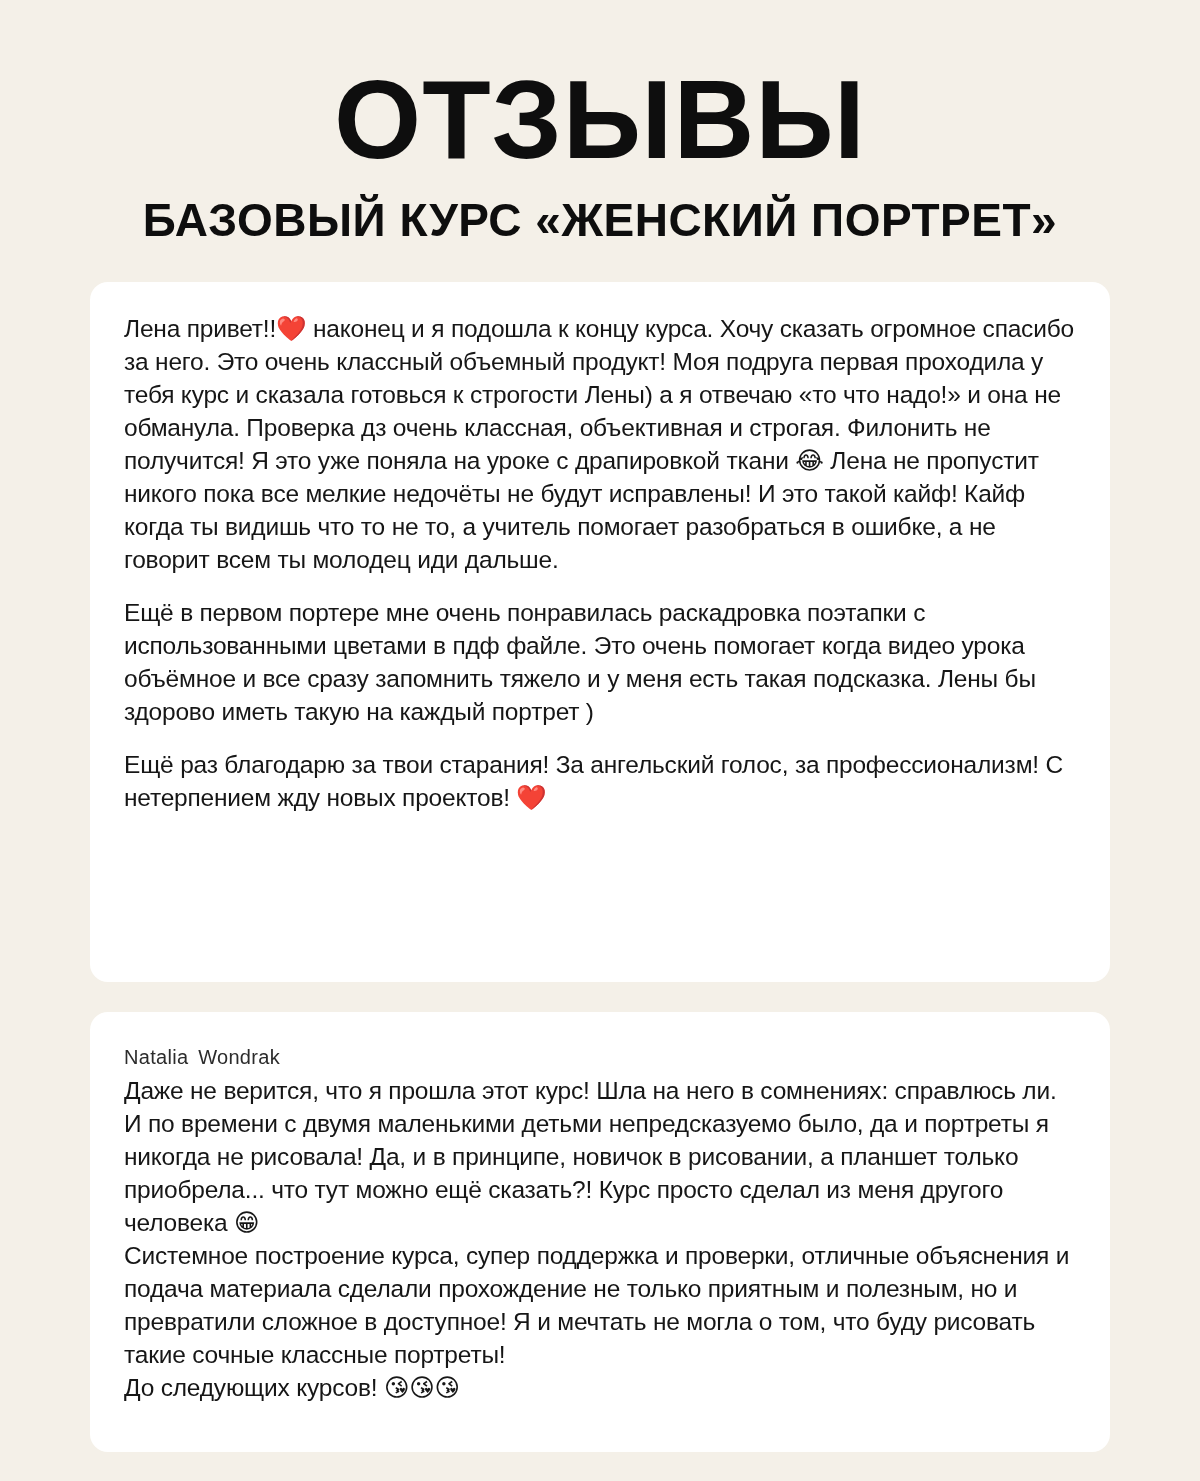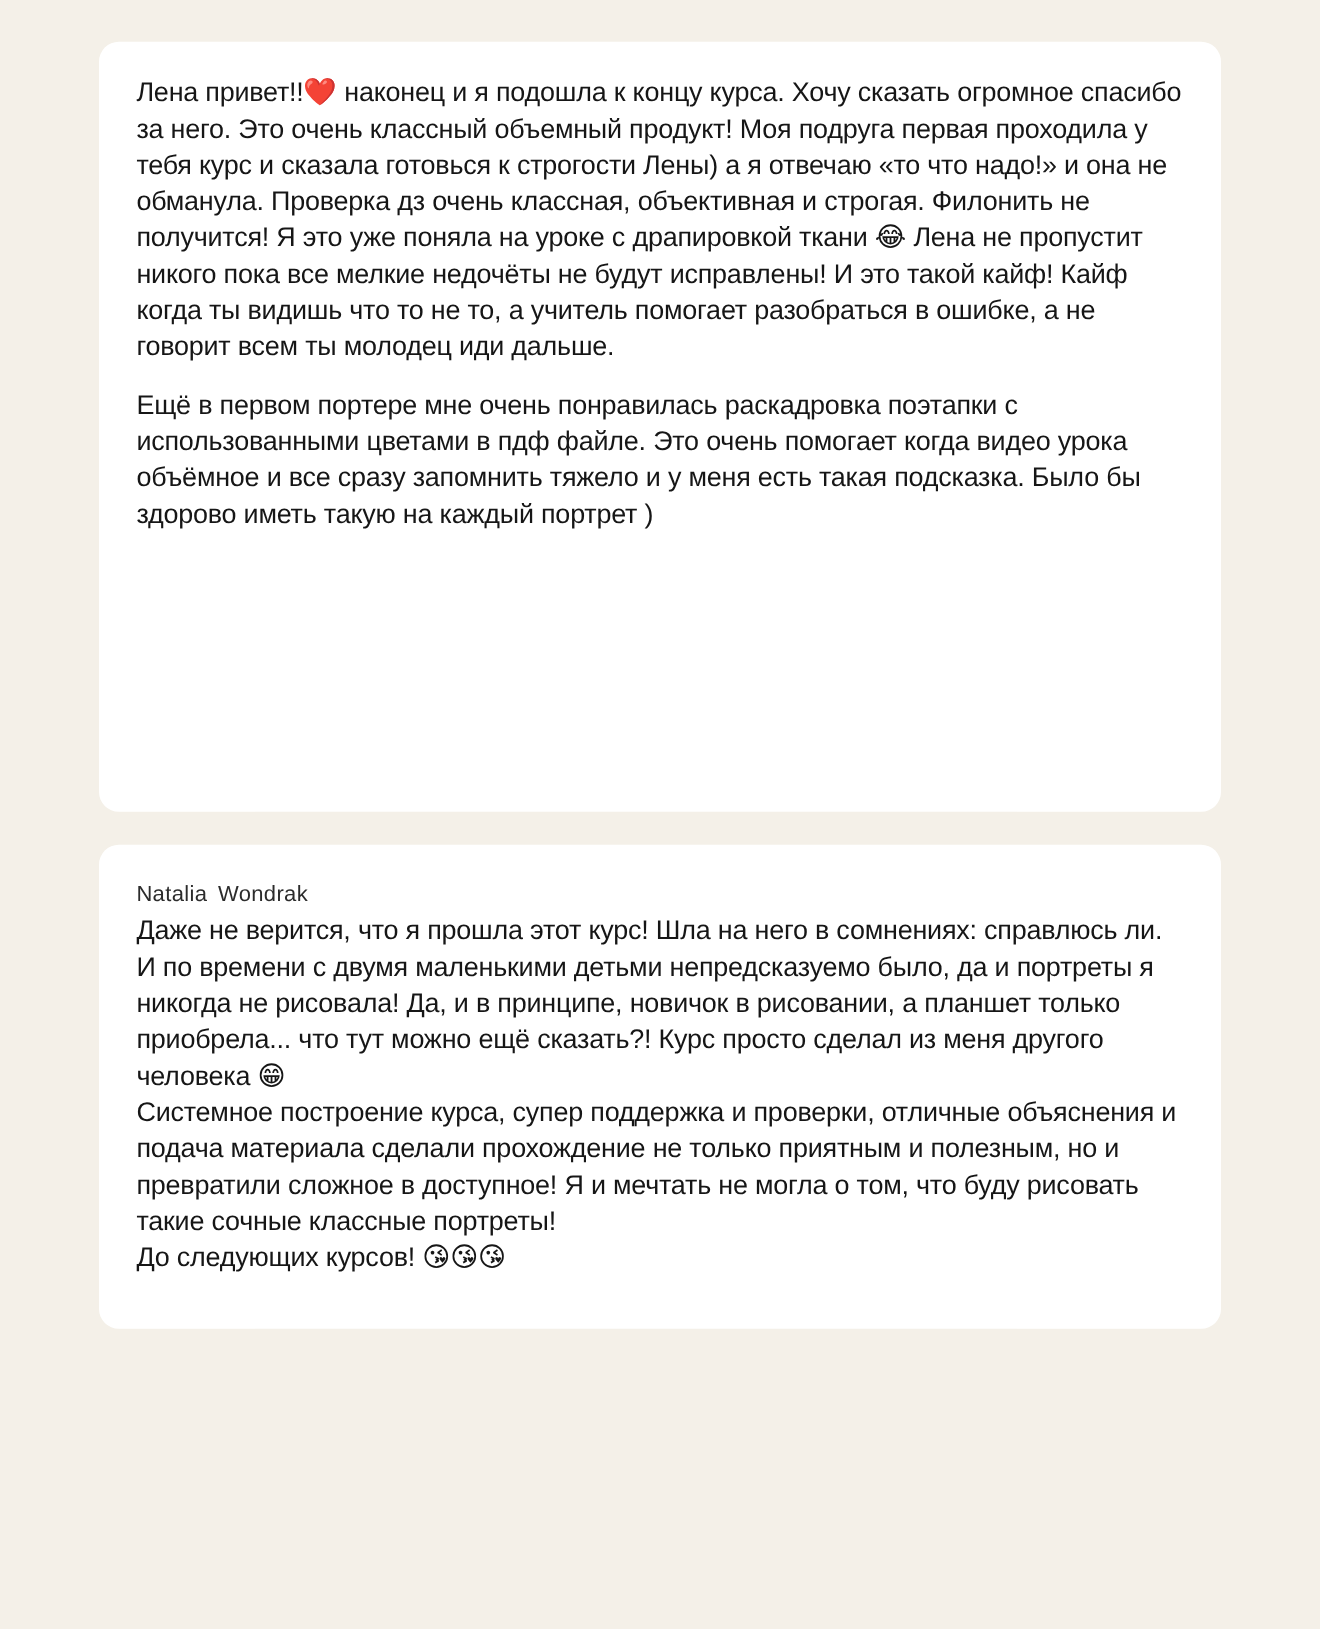--- a/index.html
+++ b/index.html
@@ -69,25 +69,30 @@
     color: #2c2c2c;
     letter-spacing: 0.3px;
     word-spacing: 4px;
   }
 </style>
 </head>
 <body>
 
 <div class="page">
 
+  <div class="header">
+    <h1 class="title">ОТЗЫВЫ</h1>
+    <h2 class="subtitle">БАЗОВЫЙ КУРС «ЖЕНСКИЙ ПОРТРЕТ»</h2>
+  </div>
 
   <section class="card first">
     <div class="review-text">
       <p>Лена привет!!❤️ наконец и я подошла к концу курса. Хочу сказать огромное спасибо за него. Это очень классный объемный продукт! Моя подруга первая проходила у тебя курс и сказала готовься к строгости Лены) а я отвечаю «то что надо!» и она не обманула. Проверка дз очень классная, объективная и строгая. Филонить не получится! Я это уже поняла на уроке с драпировкой ткани 😂 Лена не пропустит никого пока все мелкие недочёты не будут исправлены! И это такой кайф! Кайф когда ты видишь что то не то, а учитель помогает разобраться в ошибке, а не говорит всем ты молодец иди дальше.</p>
-      <p class="spaced">Ещё в первом портере мне очень понравилась раскадровка поэтапки с использованными цветами в пдф файле. Это очень помогает когда видео урока объёмное и все сразу запомнить тяжело и у меня есть такая подсказка. Было бы здорово иметь такую на каждый портрет )</p>
+      <p class="spaced">Ещё в первом портере мне очень понравилась раскадровка поэтапки с использованными цветами в пдф файле. Это очень помогает когда видео урока объёмное и все сразу запомнить тяжело и у меня есть такая подсказка. Лены бы здорово иметь такую на каждый портрет )</p>
+      <p class="spaced">Ещё раз благодарю за твои старания! За ангельский голос, за профессионализм! С нетерпением жду новых проектов! ❤️</p>
     </div>
   </section>
 
   <section class="card second">
     <div class="author">Natalia Wondrak</div>
     <div class="review-text">
       <p>Даже не верится, что я прошла этот курс! Шла на него в сомнениях: справлюсь ли. И по времени с двумя маленькими детьми непредсказуемо было, да и портреты я никогда не рисовала! Да, и в принципе, новичок в рисовании, а планшет только приобрела... что тут можно ещё сказать?! Курс просто сделал из меня другого человека 😁</p>
       <p>Системное построение курса, супер поддержка и проверки, отличные объяснения и подача материала сделали прохождение не только приятным и полезным, но и превратили сложное в доступное! Я и мечтать не могла о том, что буду рисовать такие сочные классные портреты!</p>
       <p>До следующих курсов! 😘😘😘</p>
     </div>

